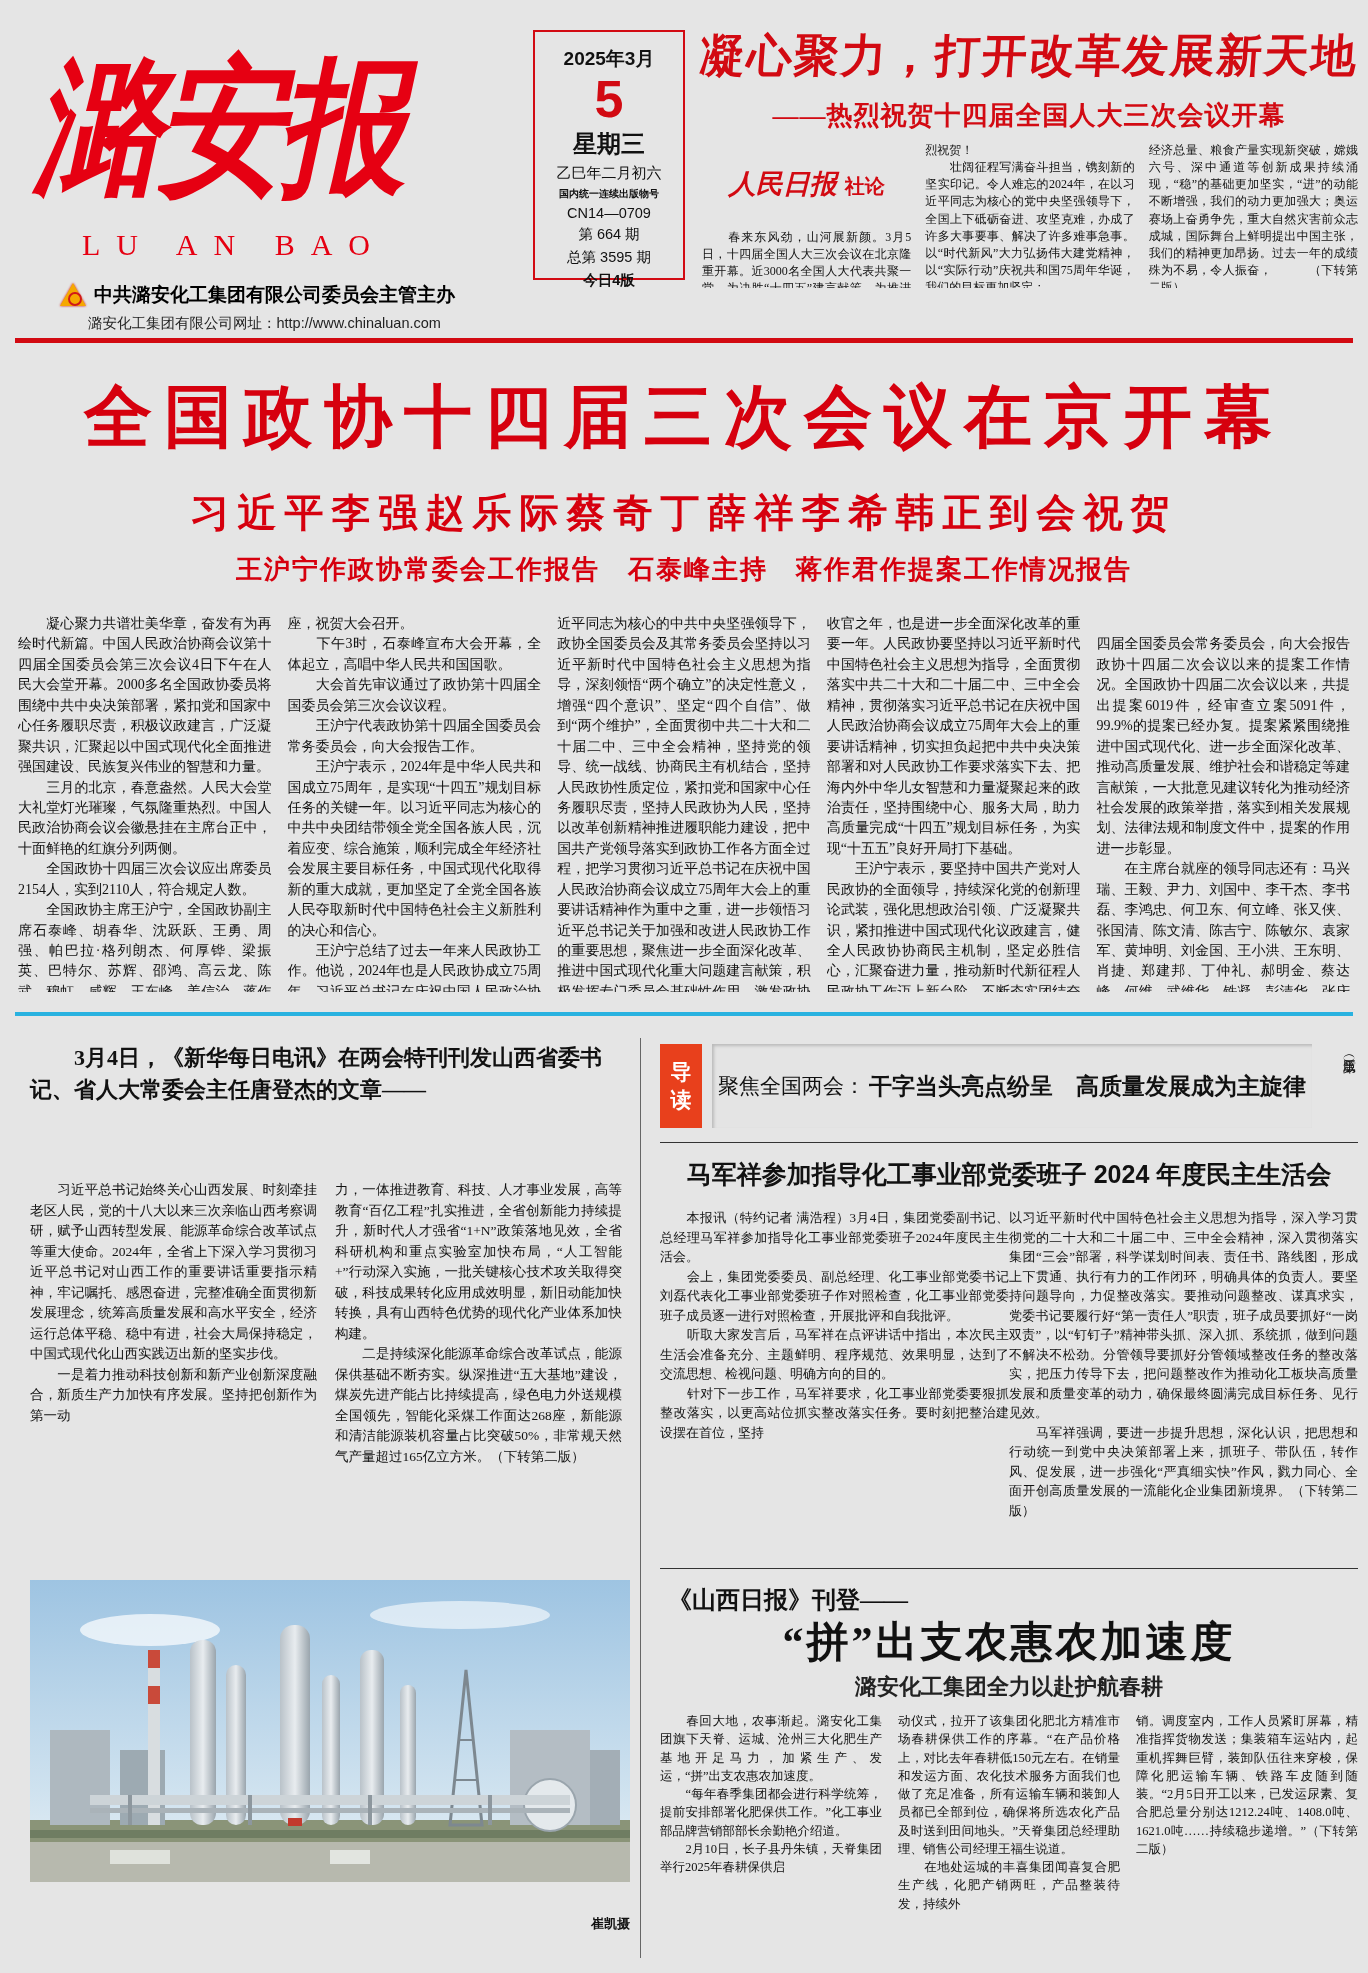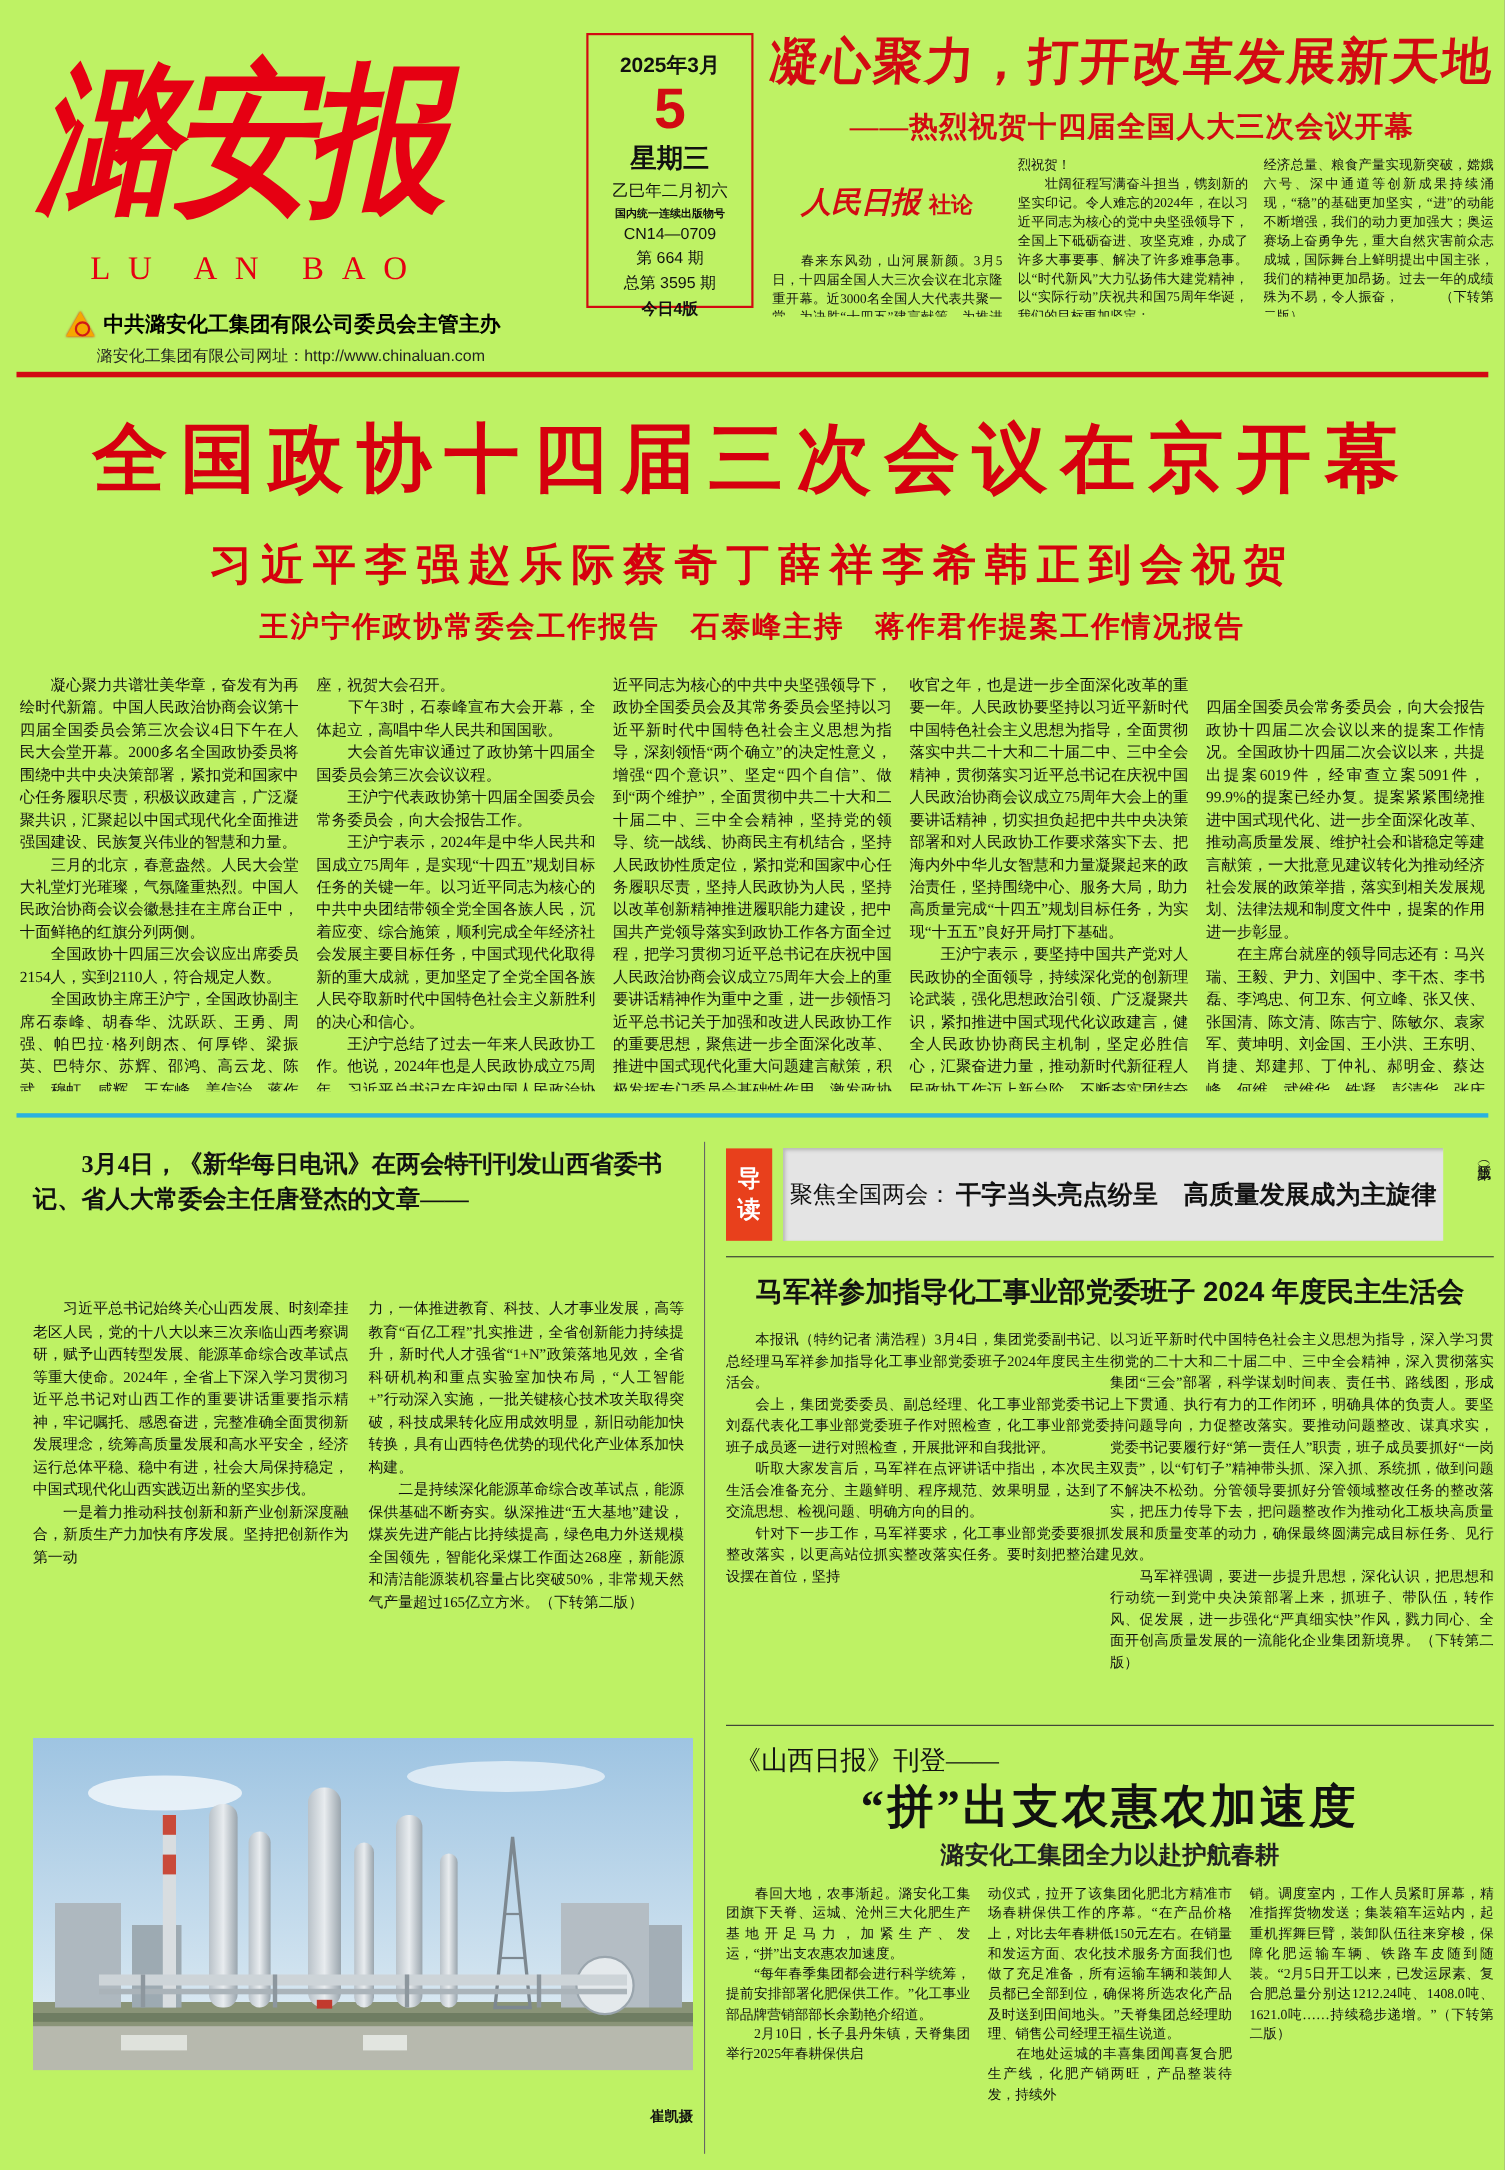--- a/index.html
+++ b/index.html
@@ -1,16 +1,16 @@
 <!DOCTYPE html>
 <html><head>
 <meta charset="utf-8">
 <style>
   html,body{margin:0;padding:0;background:#888;}
-  .page{position:relative;width:1368px;height:1973px;background:#bef264;
+  .page{position:relative;width:1368px;height:1973px;background:#e5e5e5;
         font-family:"Liberation Serif",serif;color:#111;overflow:hidden;margin:0 auto;}
   .abs{position:absolute;}
 
   
   .logo{left:34px;top:28px;width:400px;height:200px;font-family:"Liberation Serif",serif;
         font-size:148px;font-weight:bold;font-style:italic;color:#e60012;line-height:200px;
         transform:scaleX(.86);transform-origin:left center;white-space:nowrap;letter-spacing:-6px;}
   .latin{left:34px;top:228px;width:400px;text-align:center;color:#e60012;
          font-size:30px;letter-spacing:16px;font-family:"Liberation Serif",serif;}
   .pubrow{left:60px;top:282px;width:400px;display:flex;align-items:center;gap:8px;
@@ -89,21 +89,21 @@
   .mj-col{flex:1;font-size:13px;line-height:1.5;text-align:justify;white-space:pre-line;overflow:hidden;}
   .hrule-r2{left:660px;top:1568px;width:698px;height:1px;background:#333;}
 
   
   .photo{left:30px;top:1580px;width:600px;height:302px;}
   .caption{left:30px;top:1892px;width:600px;font-size:13px;line-height:1.5;text-align:justify;
            white-space:pre-line;}
   .cap-credit{position:absolute;right:0;bottom:-2px;font-weight:bold;}
 
   
-  .pin-kicker{left:668px;top:1584px;width:690px;font-size:24px;font-weight:normal;
+  .pin-kicker{left:668px;top:1584px;width:690px;font-size:24px;font-weight:bold;
               font-family:"Liberation Serif",serif;}
   .pin-head{left:660px;top:1614px;width:698px;text-align:center;font-size:42px;font-weight:bold;
             font-family:"Liberation Serif",serif;letter-spacing:3px;white-space:nowrap;}
   .pin-sub{left:660px;top:1672px;width:698px;text-align:center;font-size:22px;font-weight:bold;
            font-family:"Liberation Sans",sans-serif;color:#222;}
   .pin-body{left:660px;top:1712px;width:698px;height:250px;display:flex;gap:16px;}
   .pin-col{flex:1;font-size:12.5px;line-height:1.46;text-align:justify;white-space:pre-line;overflow:hidden;}
 </style>
 </head>
 <body>

